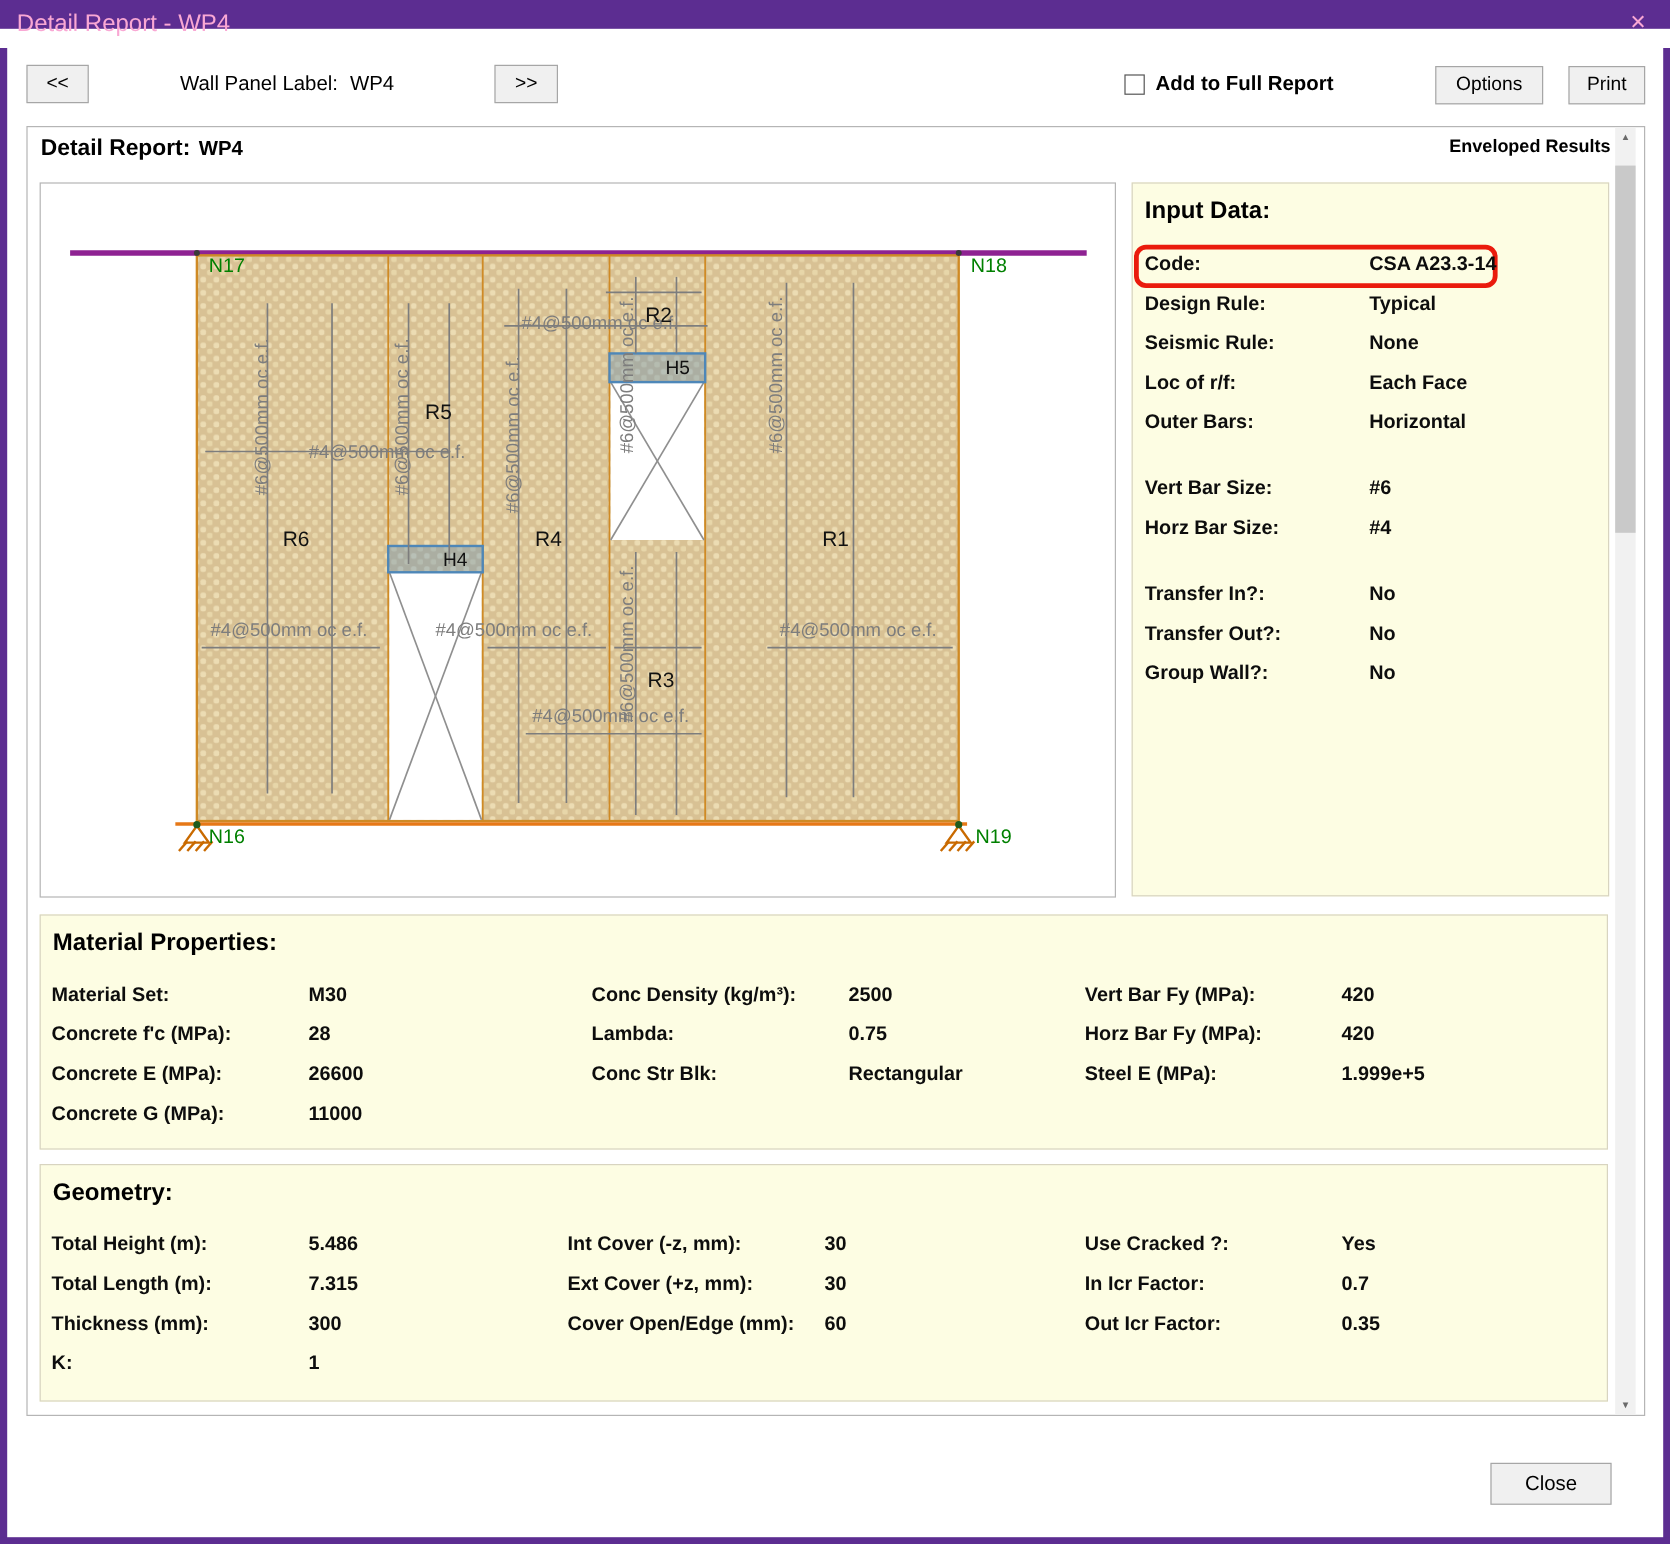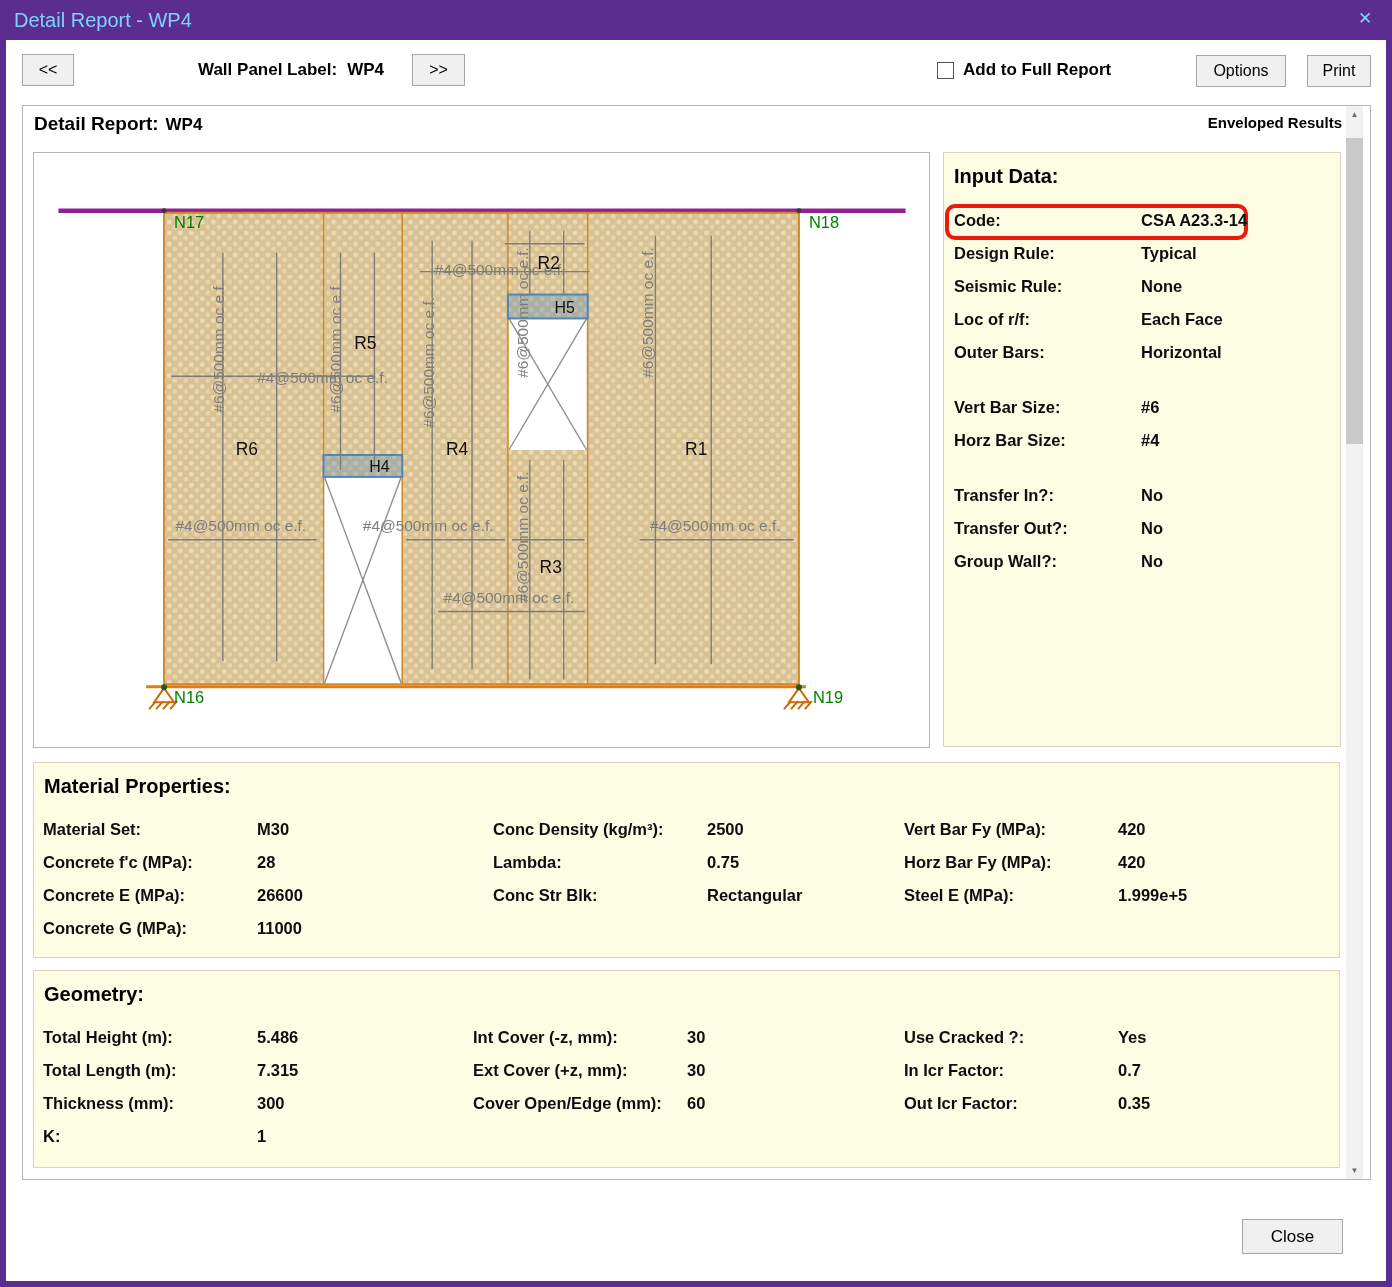--- a/index.html
+++ b/index.html
@@ -1,29 +1,29 @@
 <!DOCTYPE html>
 <html><head>
 <meta charset="utf-8">
 <style>
   html,body{margin:0;padding:0;background:#e8e8e8;}
   #app{position:relative;width:1392px;height:1287px;background:#ffffff;overflow:hidden;
        font-family:"Liberation Sans","DejaVu Sans",sans-serif;-webkit-font-smoothing:antialiased;}
   
-  .titlebar{position:absolute;left:0;top:0;width:1392px;height:40px;background:#5c2d91;color:#7dd3fc;}
+  .titlebar{position:absolute;left:0;top:0;width:1392px;height:24px;background:#5c2d91;color:#f9a8d4;}
   .titlebar .t{position:absolute;left:14px;top:0;line-height:40px;font-size:20px;font-weight:400;}
   .titlebar .x{position:absolute;right:12px;top:0;width:30px;height:40px;line-height:38px;text-align:center;font-size:17px;cursor:pointer;}
   .frame{position:absolute;background:#5c2d91;}
   .f-l{left:0;top:40px;width:6px;height:1247px;}
   .f-r{right:0;top:40px;width:6px;height:1247px;}
   .f-b{left:0;bottom:0;width:1392px;height:6px;}
   
   .btn{position:absolute;background:#f0f0f0;border:1px solid #a6a6a6;color:#000;display:flex;align-items:center;justify-content:center;font-size:16px;cursor:pointer;box-sizing:border-box;}
   
-  .wpl{position:absolute;left:150px;top:60px;font-size:17px;font-weight:700;white-space:nowrap;margin-left:48px;}
+  .wpl{position:absolute;left:150px;top:60px;font-size:17px;font-weight:400;white-space:nowrap;}
   .wpl .v{margin-left:10px;}
   .cb{position:absolute;left:937px;top:62px;width:15px;height:15px;background:#fff;border:1px solid #555;cursor:pointer;}
   .cbl{position:absolute;left:963px;top:60px;font-size:17px;font-weight:600;}
   
   .report{position:absolute;left:22px;top:105px;width:1349px;height:1075px;border:1px solid #b5b5b5;background:#fff;box-sizing:border-box;}
   .rhead{position:absolute;left:34px;top:113px;font-size:19px;font-weight:700;white-space:nowrap;}
   .rhead .v{font-size:17px;font-weight:600;margin-left:7px;}
   .rmode{position:absolute;right:50px;top:114px;font-size:15px;font-weight:700;}
   
   .sbar{position:absolute;left:1346px;top:106px;width:17px;height:1073px;background:#f1f1f1;}

